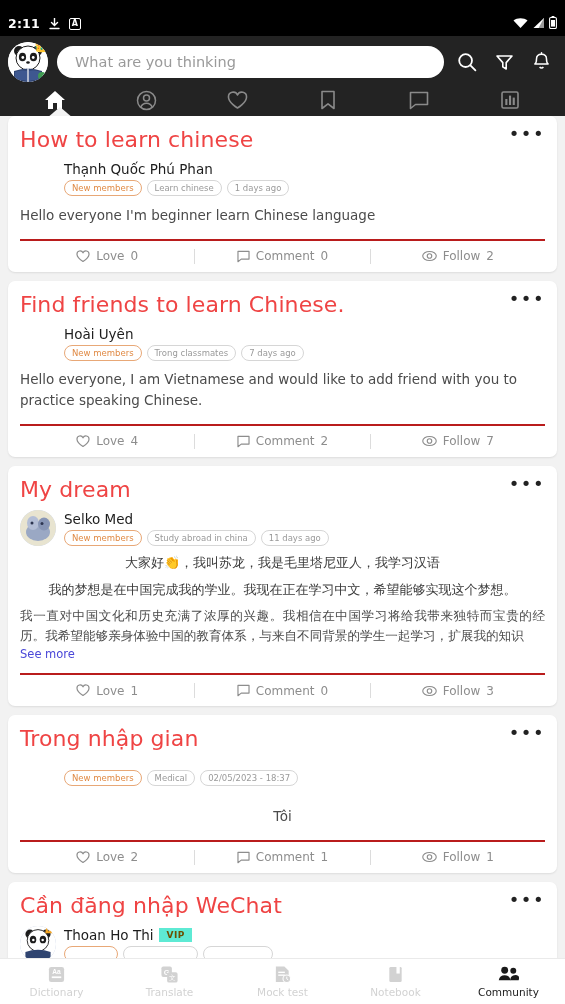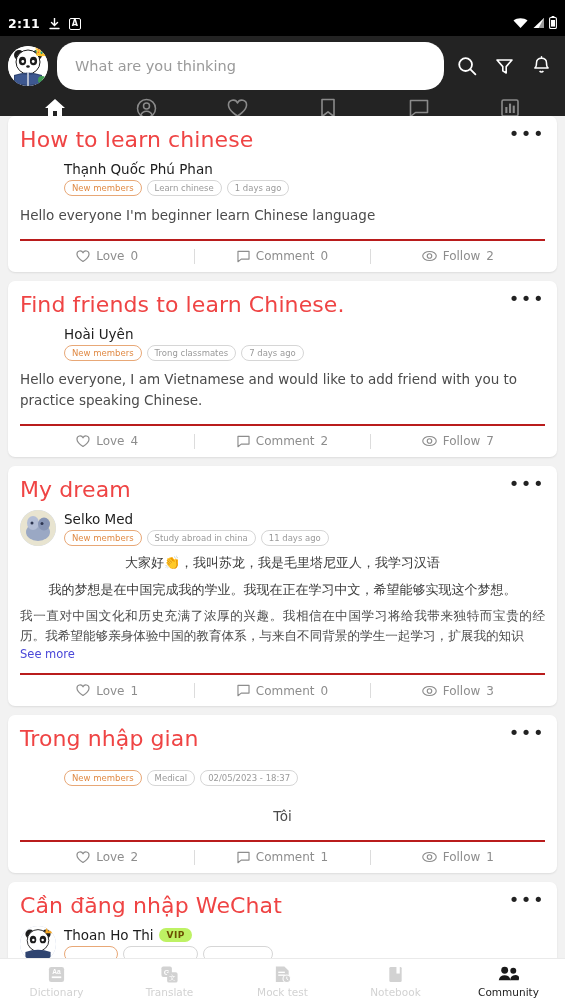--- a/index.html
+++ b/index.html
@@ -25,21 +25,21 @@
 
   
   .header { background:#232323; padding:6px 10px 0 8px; }
   .hrow { display:flex; align-items:center; gap:9px; }
   .avatar-logo {
     width:40px; height:40px; border-radius:50%; background:#fff;
     position:relative; flex:0 0 40px; overflow:hidden;
   }
   .crown { position:absolute; right:-1px; top:-2px; font-size:12px; z-index:3; line-height:1; }
   .searchbar {
-    flex:1; height:48px; background:#fff; border-radius:19px;
+    flex:1; height:32px; background:#fff; border-radius:19px;
     display:flex; align-items:center; padding:0 18px;
   }
   .searchbar span { color:#9a9a9a; font-size:14.5px; }
   .hicon { width:28px; display:flex; align-items:center; justify-content:center; color:#fff; }
 
   
   .tabstrip {
     background:#232323; display:flex; align-items:center;
     height:36px; padding:0 10px; position:relative;
   }
@@ -71,22 +71,22 @@
 
   .author-row { display:flex; align-items:center; gap:8px; margin-top:7px; }
   .author-av {
     width:36px; height:36px; border-radius:50%; flex:0 0 36px;
     background:#cfd8e8; position:relative; overflow:hidden;
   }
   .author-av.blank { background:transparent; }
   .author-info { display:flex; flex-direction:column; gap:3px; min-width:0; }
   .author-name { font-size:13.5px; color:#1c1c1c; display:flex; align-items:center; gap:6px; }
   .vip {
-    background:#bef264; color:#6b4f00; font-size:9px; font-weight:bold;
-    padding:2px 7px; border-radius:7px; letter-spacing:.5px;
+    background:#5eead4; color:#6b4f00; font-size:9px; font-weight:bold;
+    padding:2px 7px; border-radius:0; letter-spacing:.5px;
   }
   .tags { display:flex; gap:5px; flex-wrap:wrap; }
   .tag {
     font-size:8.5px; color:#9a9a9a; border:1px solid #d6d6d6;
     border-radius:9px; padding:2px 7px; white-space:nowrap;
   }
   .tag.orange { color:#e08a45; border-color:#e8a877; }
 
   .body-text { font-size:13.5px; color:#4b4b4b; line-height:1.5; padding:8px 0 4px; }
   .body-cn { font-size:13px; color:#3a3a3a; line-height:1.62; text-align:center; padding:6px 0 0; }

